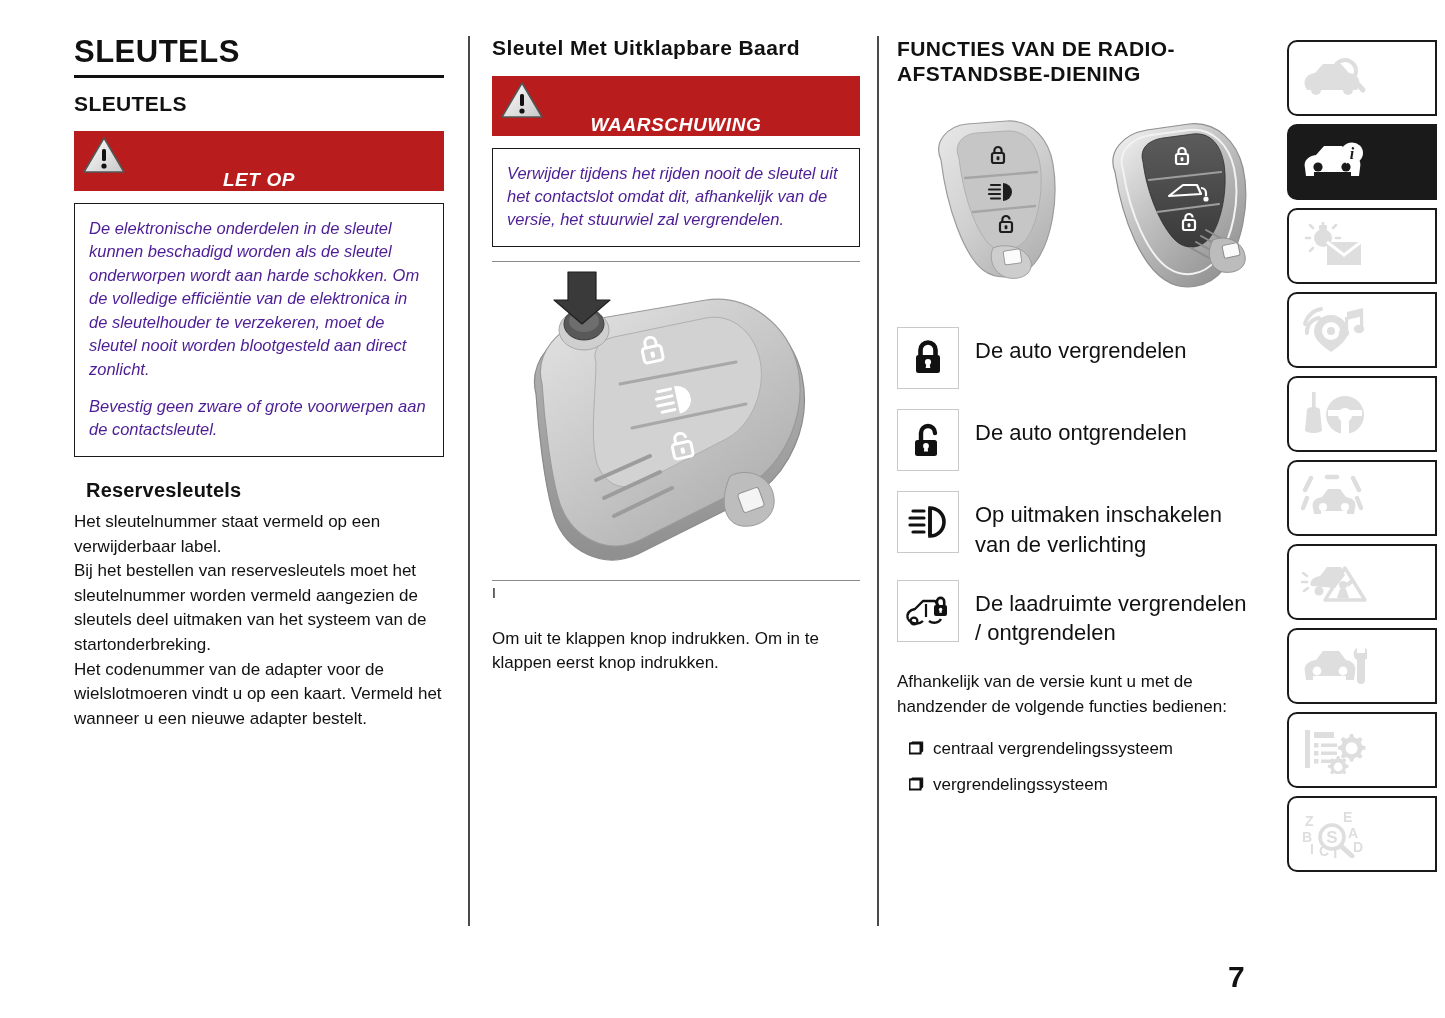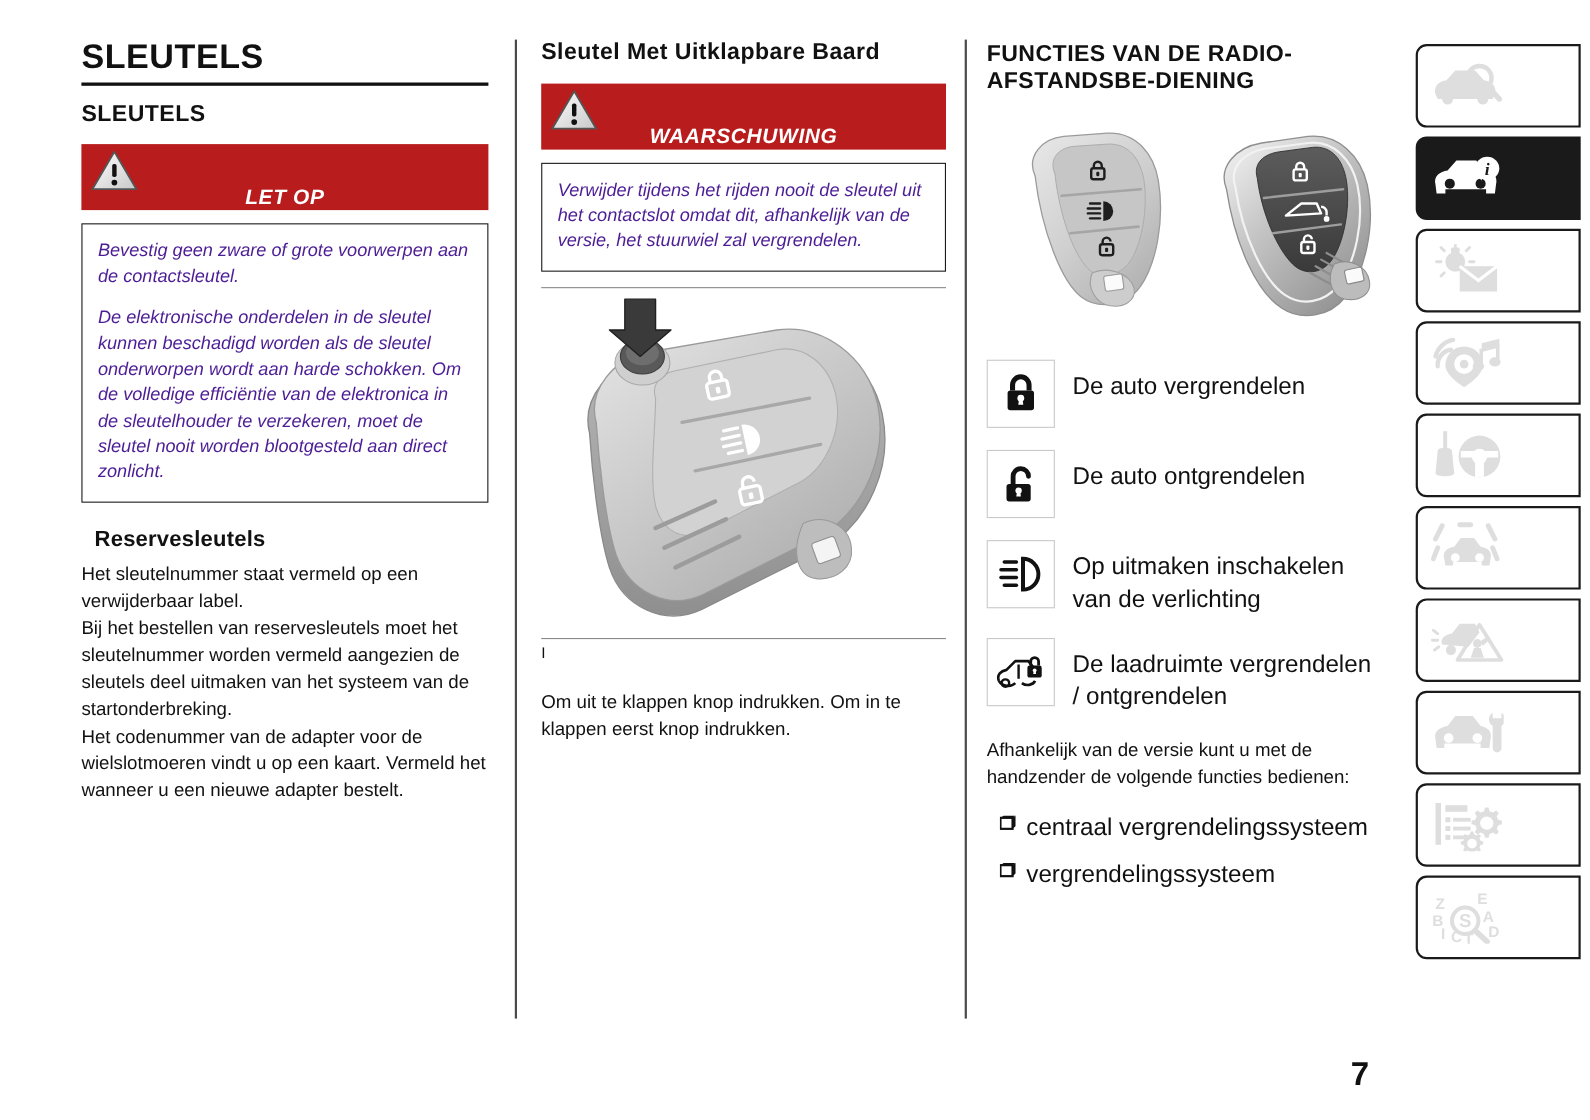--- a/index.html
+++ b/index.html
@@ -154,21 +154,21 @@
     padding-top: 9px;
     max-width: 280px;
   }
 
   
   .blist { margin-top: 18px; }
   .bitem {
     display: flex;
     align-items: flex-start;
     margin-bottom: 12px;
-    font-size: 22px;
+    font-size: 17px;
     line-height: 1.4;
     color: #111;
     padding-left: 12px;
   }
   .bsquare {
     flex: 0 0 auto;
     margin-right: 9px;
     margin-top: 4px;
   }
 
@@ -234,22 +234,22 @@
           </defs>
           <path d="M22 3 L42 37 L2 37 Z" fill="url(#trg1)" stroke="#555" stroke-width="1.6" stroke-linejoin="round"></path>
           <rect x="20" y="14" width="4" height="12" rx="1.6" fill="#111"></rect>
           <circle cx="22" cy="31" r="2.6" fill="#111"></circle>
         </svg>
       </span>
       <span class="label">LET OP</span>
     </div>
 
     <div class="wbox">
+      <p>De elektronische onderdelen in de sleutel kunnen beschadigd worden als de sleutel onderworpen wordt aan harde schokken. Om de volledige efficiëntie van de elektronica in de sleutelhouder te verzekeren, moet de sleutel nooit worden blootgesteld aan direct zonlicht.</p>
       <p>Bevestig geen zware of grote voorwerpen aan de contactsleutel.</p>
-      <p>De elektronische onderdelen in de sleutel kunnen beschadigd worden als de sleutel onderworpen wordt aan harde schokken. Om de volledige efficiëntie van de elektronica in de sleutelhouder te verzekeren, moet de sleutel nooit worden blootgesteld aan direct zonlicht.</p>
     </div>
 
     <h3 class="sub">Reservesleutels</h3>
 
     <p class="body">Het sleutelnummer staat vermeld op een verwijderbaar label.</p>
     <p class="body">Bij het bestellen van reservesleutels moet het sleutelnummer worden vermeld aangezien de sleutels deel uitmaken van het systeem van de startonderbreking.</p>
     <p class="body">Het codenummer van de adapter voor de wielslotmoeren vindt u op een kaart. Vermeld het wanneer u een nieuwe adapter bestelt.</p>
   </div>
 
   <div class="col" id="col2">

